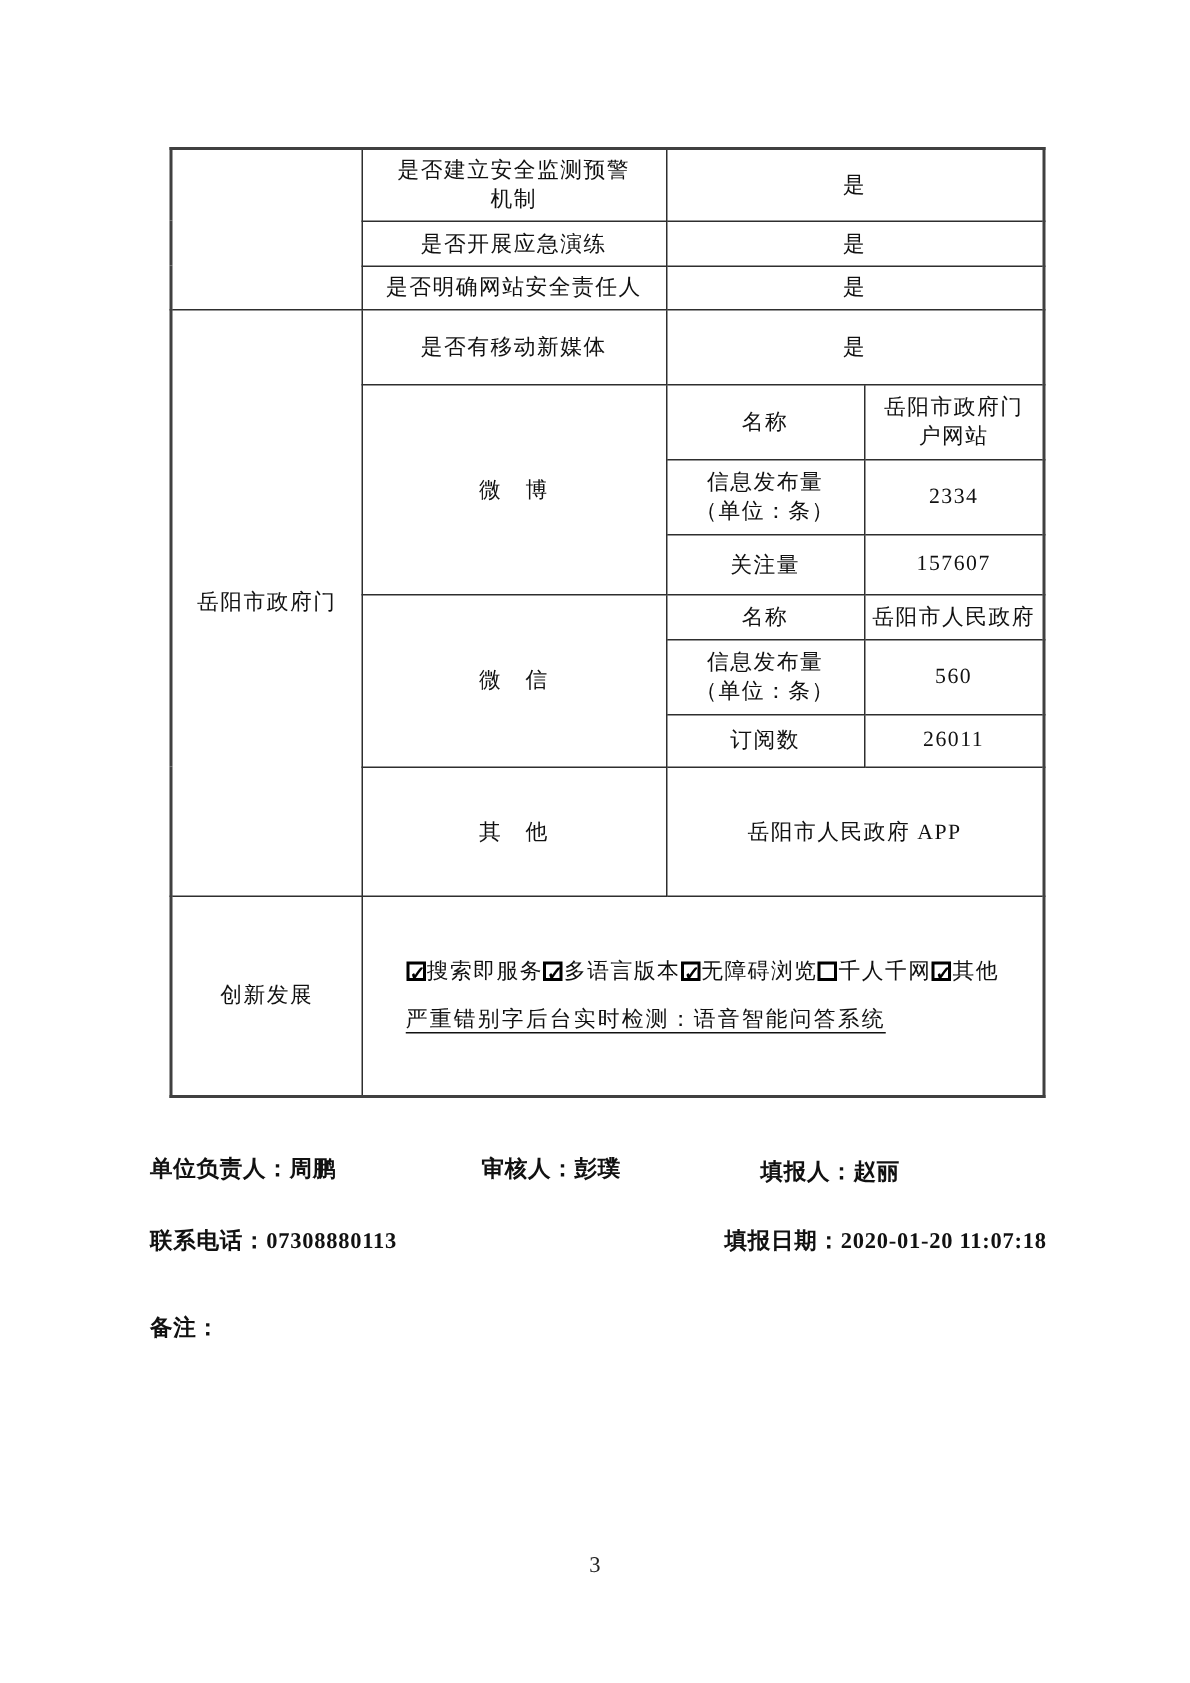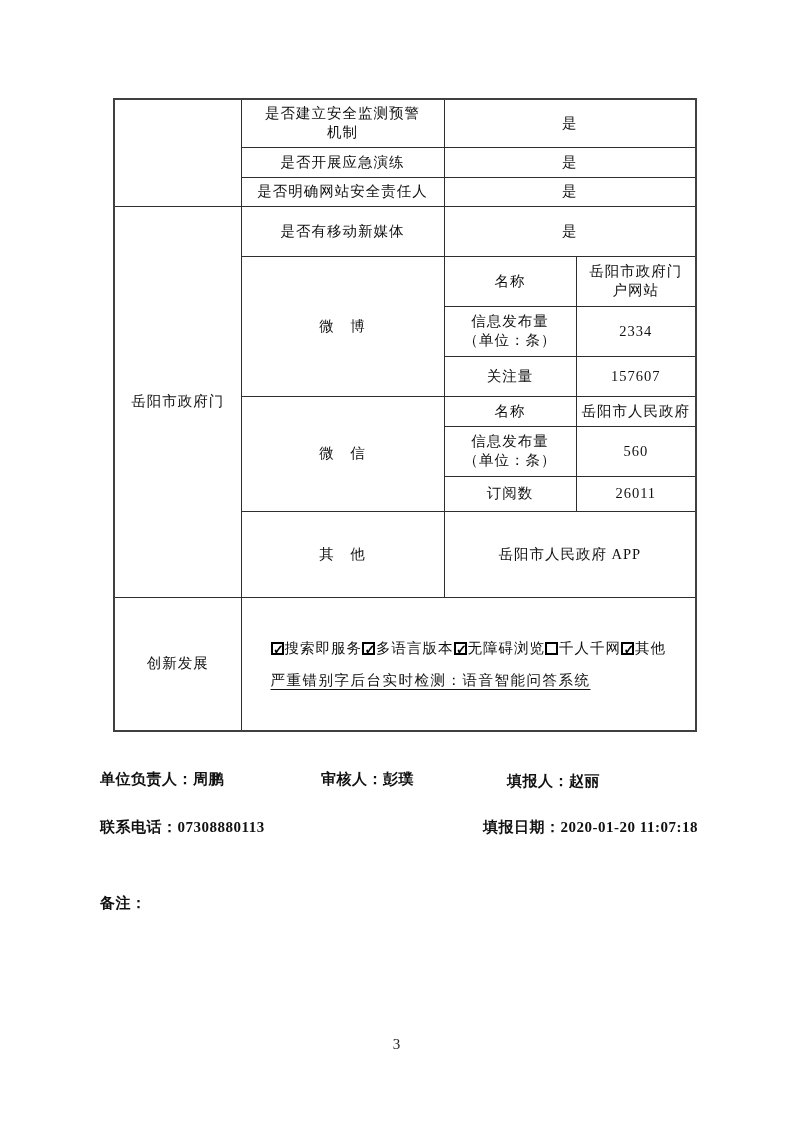--- a/index.html
+++ b/index.html
@@ -165,15 +165,15 @@
   </tbody>
 </table>
 
 <div class="abs footer-text" style="left:100px; top:770px;"><span>单位负责人：</span><span>周鹏</span></div>
 <div class="abs footer-text" style="left:321px; top:770px;"><span>审核人：</span><span>彭璞</span></div>
 <div class="abs footer-text" style="left:507px; top:772px;"><span>填报人：</span><span>赵丽</span></div>
 
 <div class="abs footer-text" style="left:100px; top:818px;"><span>联系电话：</span><span>07308880113</span></div>
 <div class="abs footer-text" style="left:483px; top:818px;"><span>填报日期：</span><span>2020-01-20 11:07:18</span></div>
 
-<div class="abs footer-text" style="left:100px; top:876px;margin-top:18px;"><span>备注：</span></div>
+<div class="abs footer-text" style="left:100px; top:876px;"><span>备注：</span></div>
 
 <div class="page-number">3</div>
 
 </body></html>

